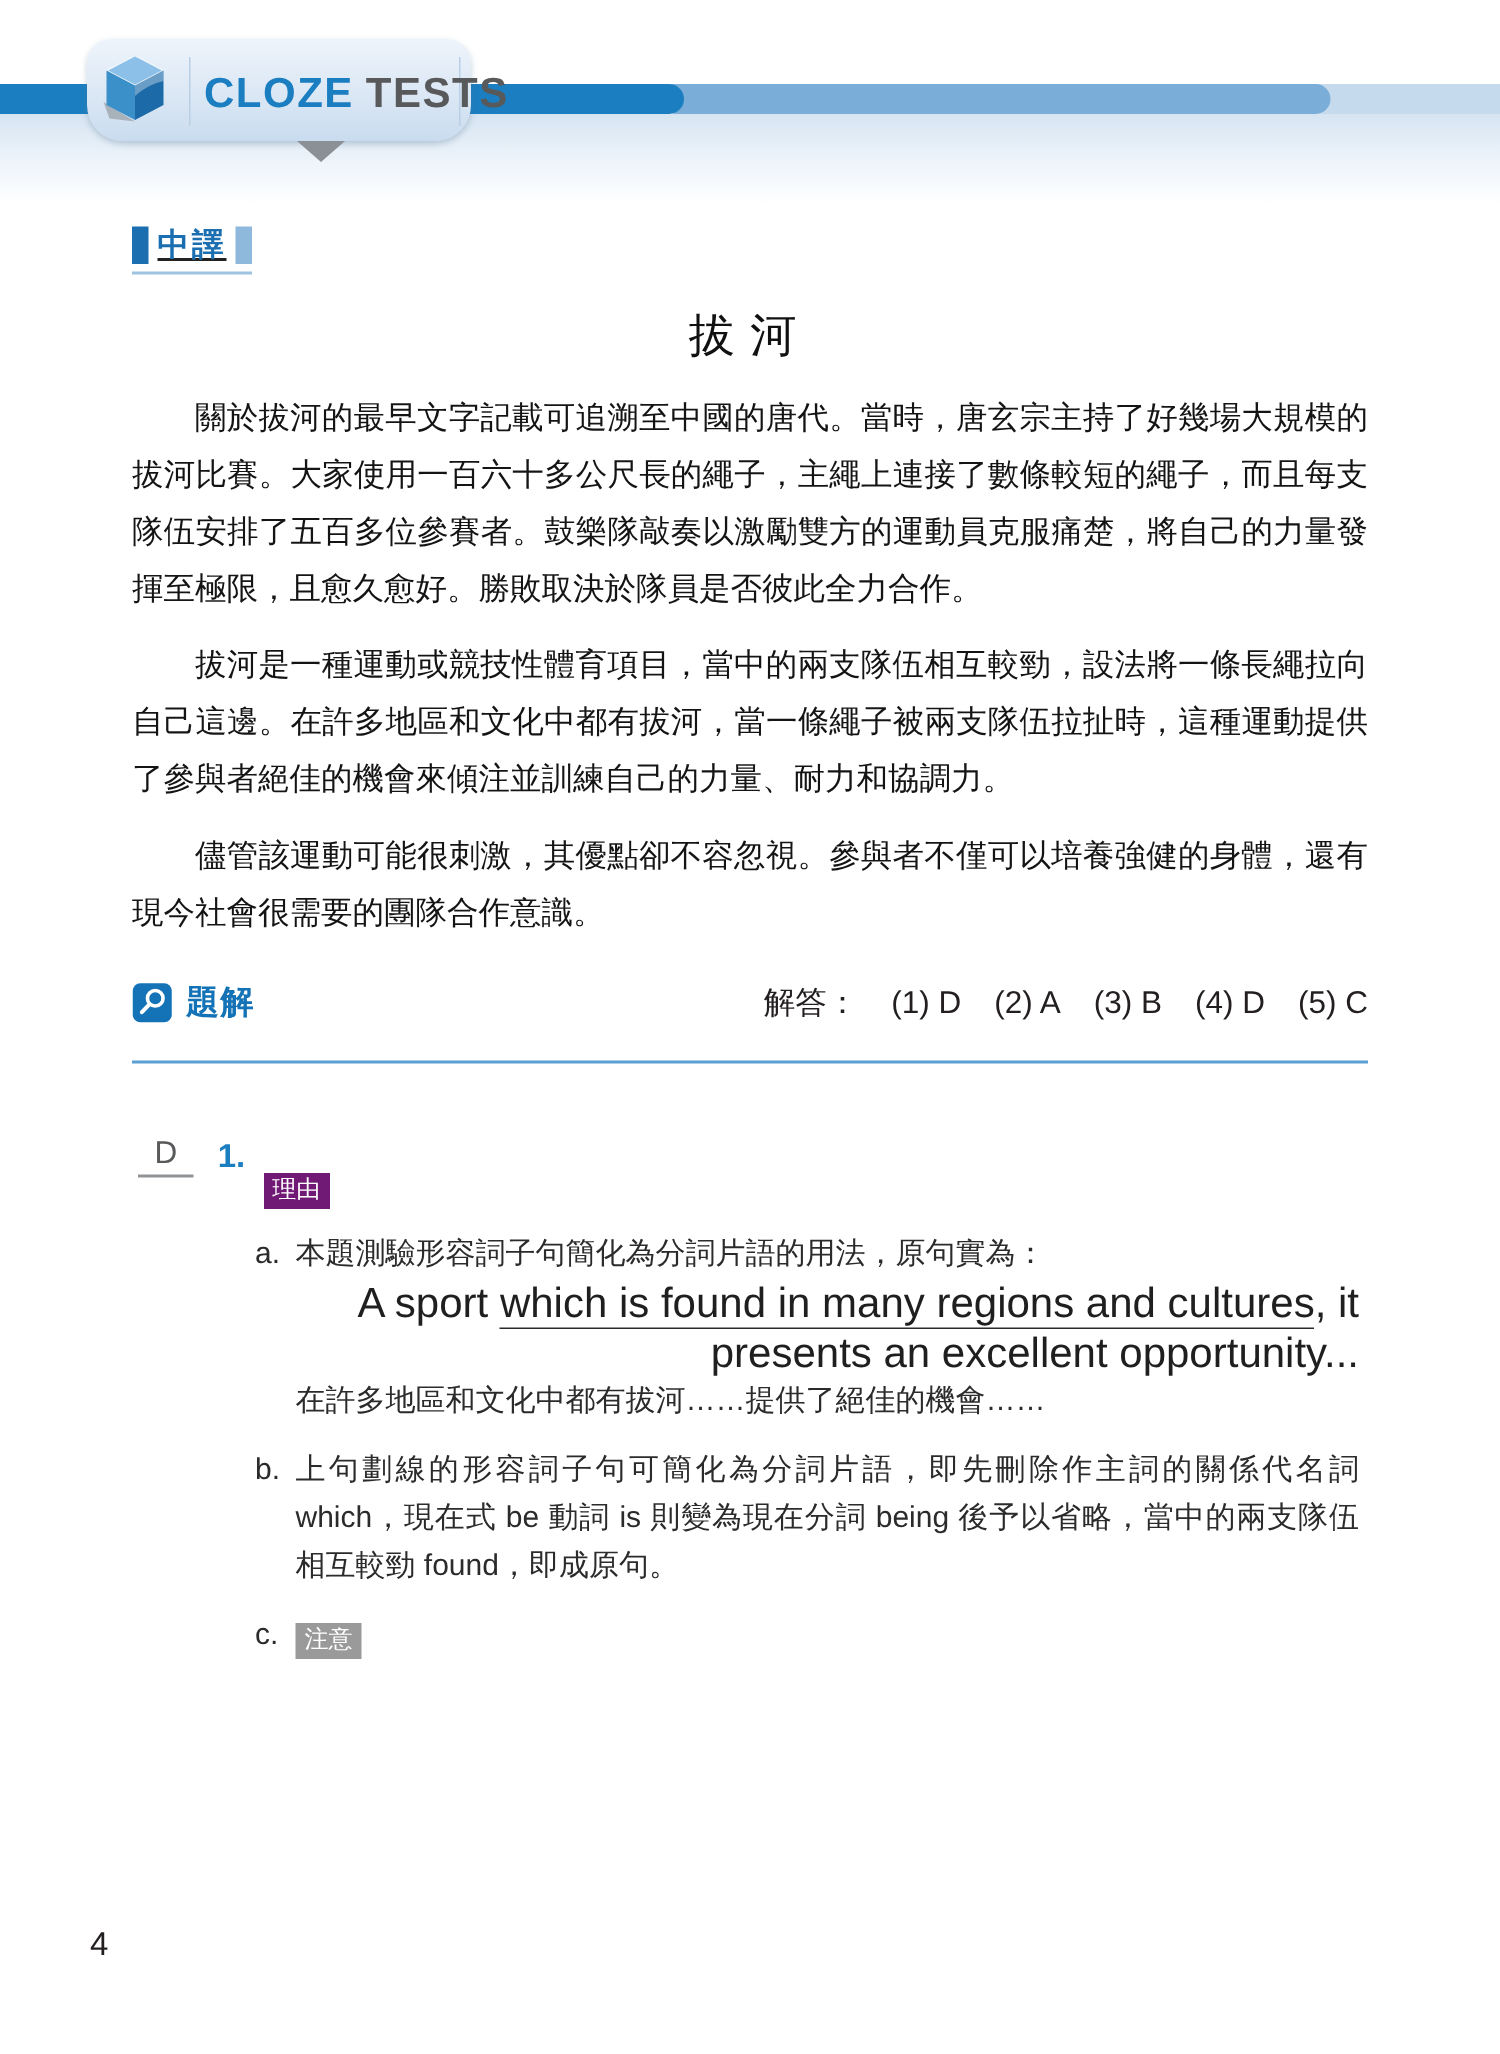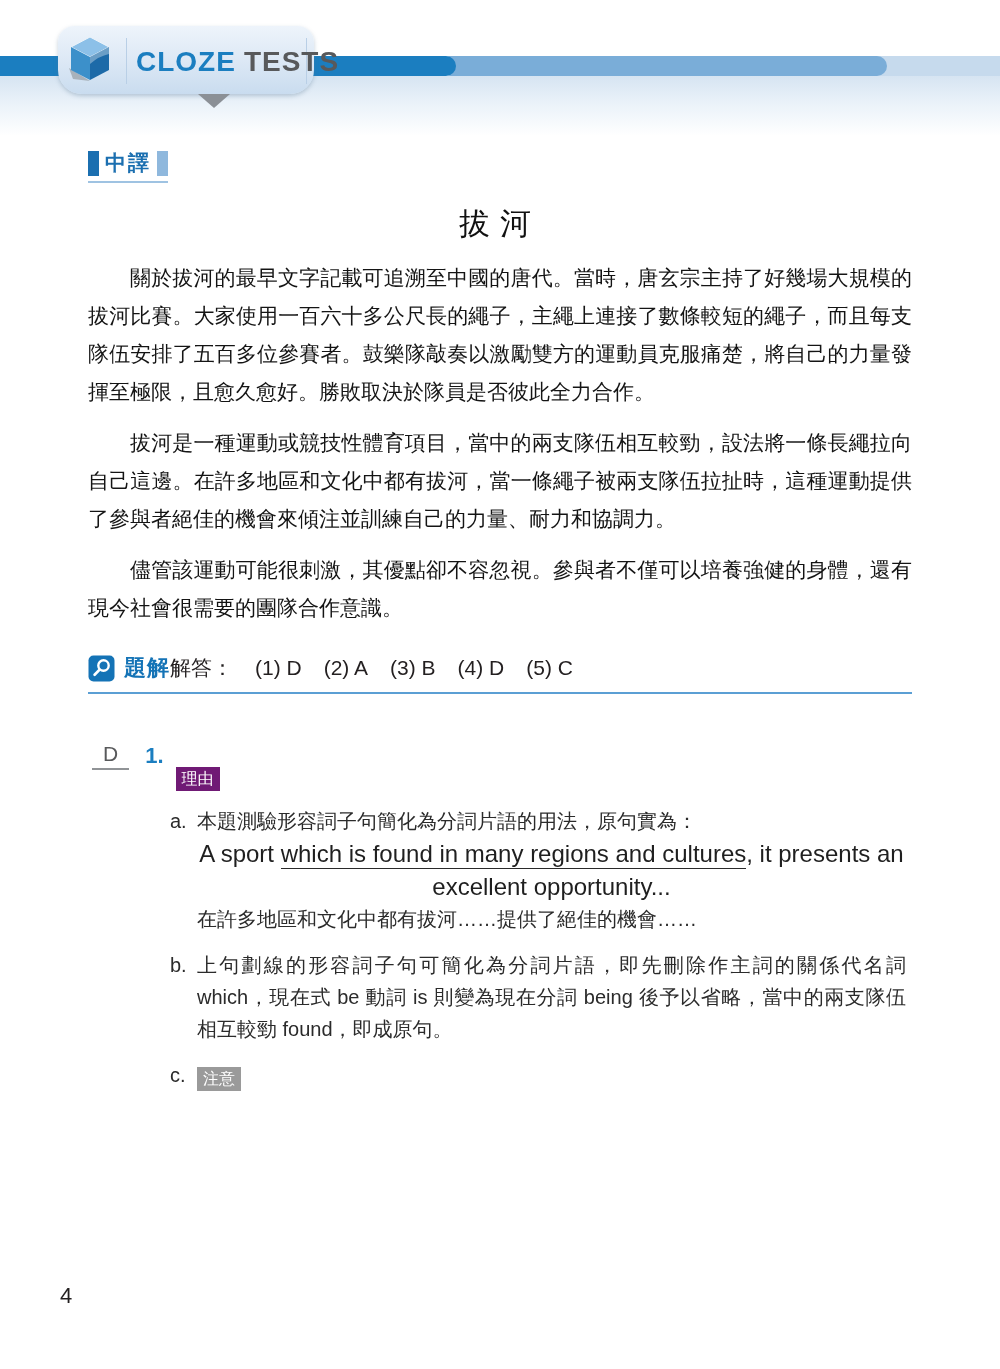--- a/index.html
+++ b/index.html
@@ -40,42 +40,43 @@
     border-left:16px solid transparent; border-right:16px solid transparent;
     border-top:14px solid #8b9096;
   }
   .cube { position:absolute; left:66px; top:34px; z-index:4; }
 
   
   .cn-label {
     display:inline-flex; align-items:center; gap:6px;
     margin:14px 0 0 88px; padding-bottom:4px;
     border-bottom:2px solid #9fc3e2;
+    text-decoration:underline;
   }
   .cn-label .bar { width:11px; height:25px; }
   .cn-label .bar.dark { background:#1b6fb0; }
   .cn-label .bar.light { background:#8fb8dd; }
   .cn-label .lbl { font-size:21px; font-weight:bold; color:#1b6fb0; letter-spacing:2px; }
 
   .passage { margin:0 88px; width:824px; }
   .passage-title {
     text-align:center; font-family:"DejaVu Serif","Liberation Serif",serif;
     font-size:31px; letter-spacing:10px; color:#111; margin:20px 0 14px 0;
   }
   .passage p {
     font-family:"DejaVu Serif","Liberation Serif",serif;
     font-size:21px; line-height:38px; color:#141414;
     text-align:justify; text-indent:2em; margin:0 0 13px 0;
   }
 
   
   .solution-header {
     margin:26px 88px 0 88px; width:824px;
-    display:flex; align-items:center; justify-content:flex-start;
-    border-bottom:2px solid #5b9fd4; padding-bottom:9px;
+    display:flex; align-items:center; justify-content:space-between;
+    border-bottom:2px solid #5b9fd4; padding-bottom:24px;
   }
   .solution-left { display:flex; align-items:center; }
   .solution-left .lbl { font-size:22px; font-weight:bold; color:#1473b6; margin-left:9px; letter-spacing:1px; }
   .answers { font-size:21px; color:#231f20; white-space:nowrap; }
   .answers .ans { margin-left:22px; }
   .answers .ans:first-of-type { margin-left:4px; }
 
   
   .q-head { display:flex; align-items:center; margin:26px 0 0 92px; }
   .q-letter {
@@ -86,21 +87,21 @@
   .badge {
     display:inline-block; color:#ffffff; font-size:16px;
     padding:2px 6px 3px 6px; line-height:19px;
   }
   .badge.reason { background:#701a75; margin-left:12px;margin-top:47px; }
   .badge.note { background:#9a9a9a; margin:8px 0 4px 0; }
 
   .item { display:flex; margin:14px 0 0 170px; width:736px; }
   .item .marker { width:27px; flex:none; font-size:20px; color:#2b2b2b; line-height:32px; }
   .item .content { flex:1; font-size:20px; line-height:32px; color:#2b2b2b; text-align:justify; }
-  .item .en { font-size:24px; line-height:33px; color:#1f1f1f; text-align:center; }
+  .item .en { font-size:28px; line-height:33px; color:#1f1f1f; text-align:right; }
   .u { border-bottom:1.5px solid #2a2a2a; padding-bottom:1px; }
 
   .page-number { position:absolute; left:60px; top:1283px; font-size:22px; color:#231f20; }
 </style>
 </head>
 <body>
 
 <div class="page">
 
   

